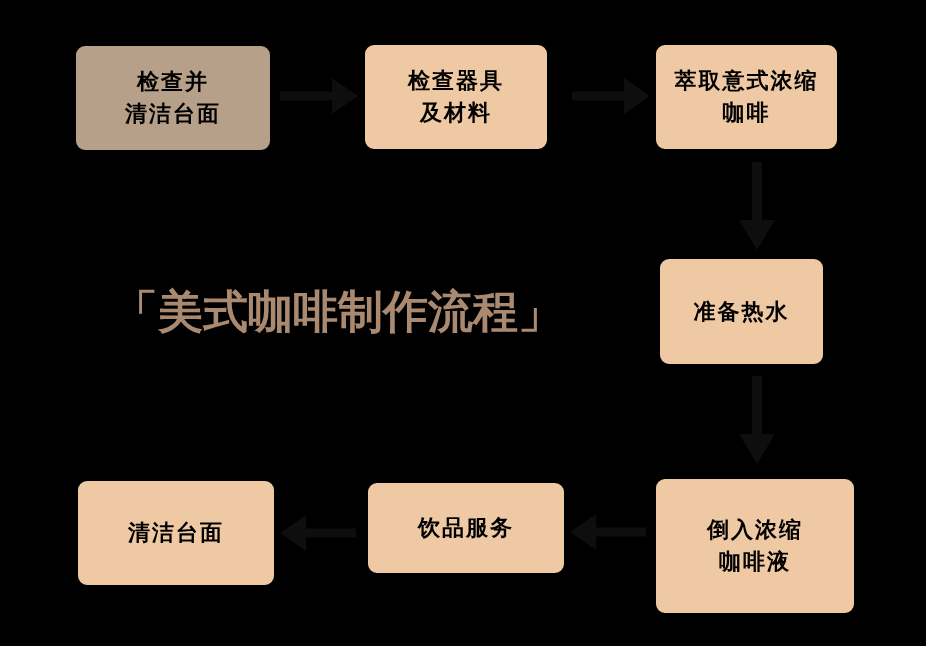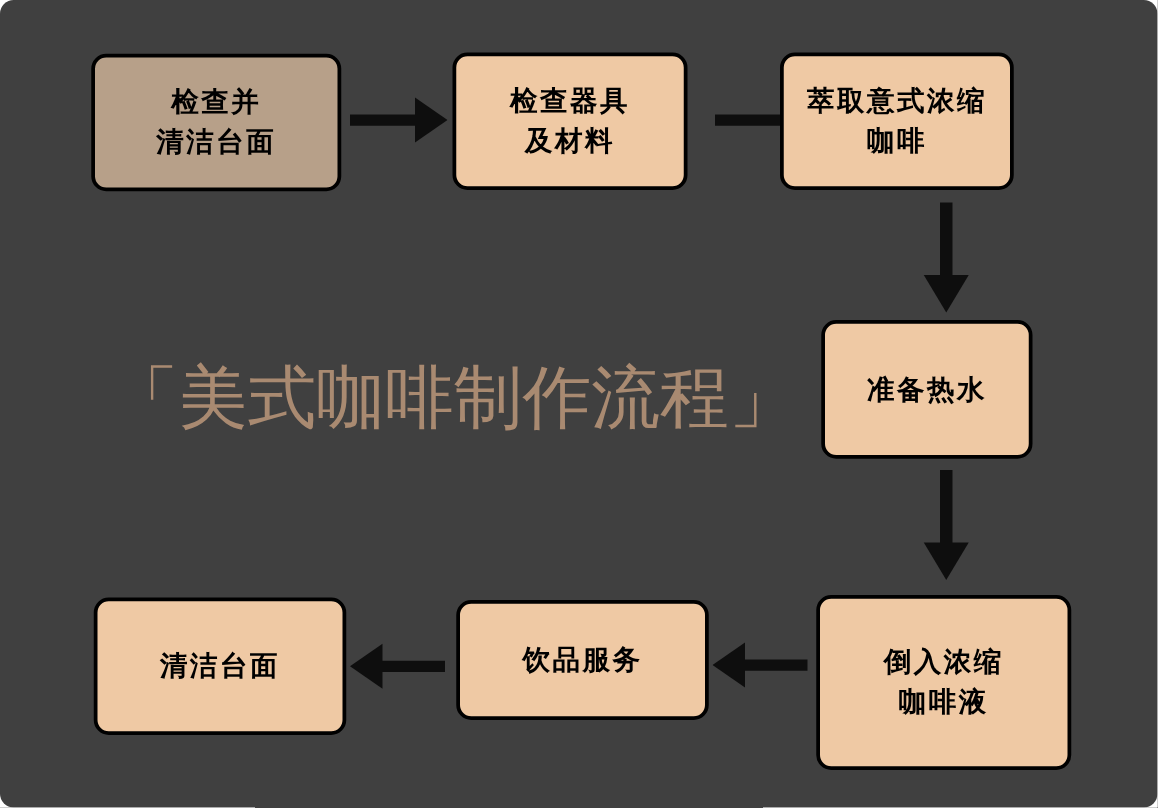--- a/index.html
+++ b/index.html
@@ -5,23 +5,22 @@
   html, body {
     margin: 0;
     padding: 0;
     background: #ffffff;
     font-family: "Liberation Sans", "DejaVu Sans", sans-serif;
   }
   .canvas {
     position: relative;
     width: 926px;
     height: 646px;
-    background: #404040;
+    background: #000000;
     overflow: hidden;
-    border-radius: 11px;
   }
   .node {
     position: absolute;
     box-sizing: border-box;
     border: 3px solid #000000;
     border-radius: 12px;
     background: #efc9a4;
     display: flex;
     align-items: center;
     justify-content: center;
@@ -33,21 +32,21 @@
   .node-label {
     font-size: 22px;
     font-weight: bold;
     color: #000000;
     line-height: 1.45;
     letter-spacing: 2px;
     white-space: pre-line;
   }
   .node-1 { left: 73px;  top: 43px;  width: 200px; height: 110px; }
   .node-2 { left: 362px; top: 42px;  width: 188px; height: 110px; }
-  .node-3 { left: 624px; top: 42px;  width: 187px; height: 110px; }
+  .node-3 { left: 653px; top: 42px;  width: 187px; height: 110px; }
   .node-4 { left: 657px; top: 256px; width: 169px; height: 111px; }
   .node-5 { left: 653px; top: 476px; width: 204px; height: 140px; }
   .node-6 { left: 365px; top: 480px; width: 202px; height: 96px; }
   .node-7 { left: 75px;  top: 478px; width: 202px; height: 110px; }
 
   .arrow {
     position: absolute;
     line-height: 0;
   }
   .arrow-1-2 { left: 278px; top: 77px; }
@@ -57,22 +56,22 @@
   .arrow-5-6 { left: 570px; top: 511px; }
   .arrow-6-7 { left: 280px; top: 512px; }
 
   .diagram-title {
     position: absolute;
     left: 88px;
     top: 282px;
     width: 500px;
     text-align: center;
     font-family: "Liberation Serif", "DejaVu Serif", serif;
-    font-size: 55px;
-    font-weight: normal;
+    font-size: 45px;
+    font-weight: bold;
     color: #a98a71;
     letter-spacing: 0px;
     white-space: nowrap;
   }
 </style>
 </head>
 <body>
 
 <div class="canvas">
 

